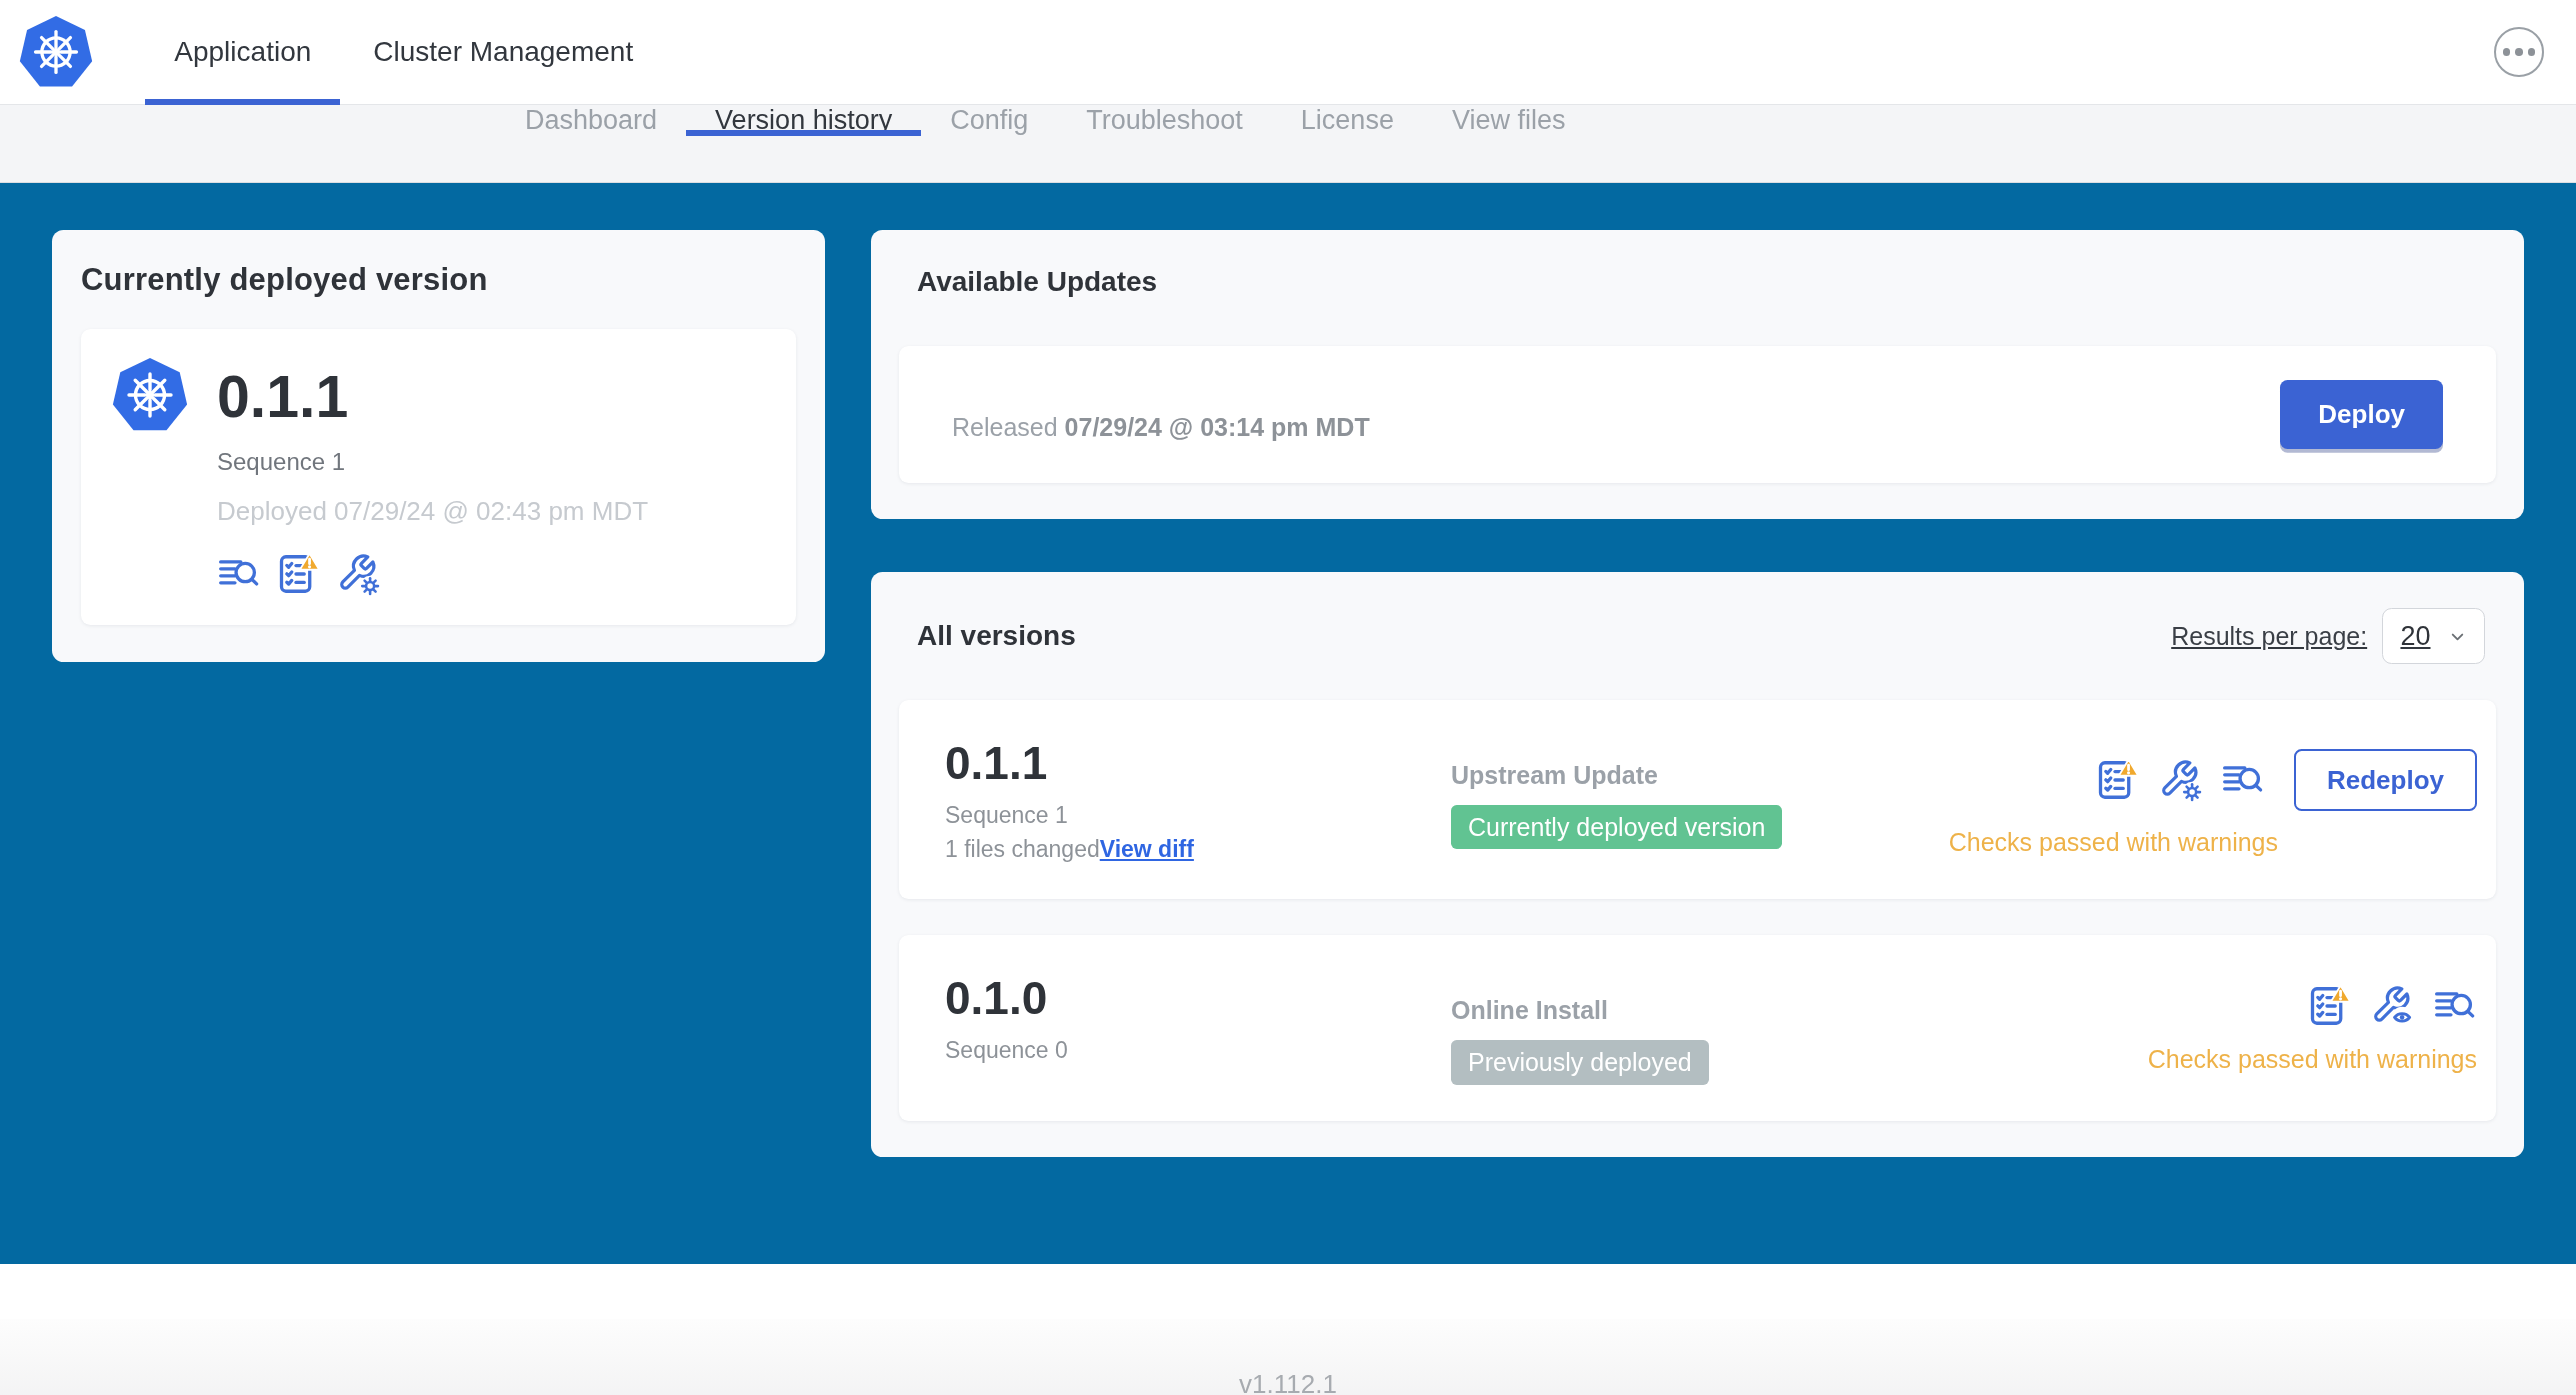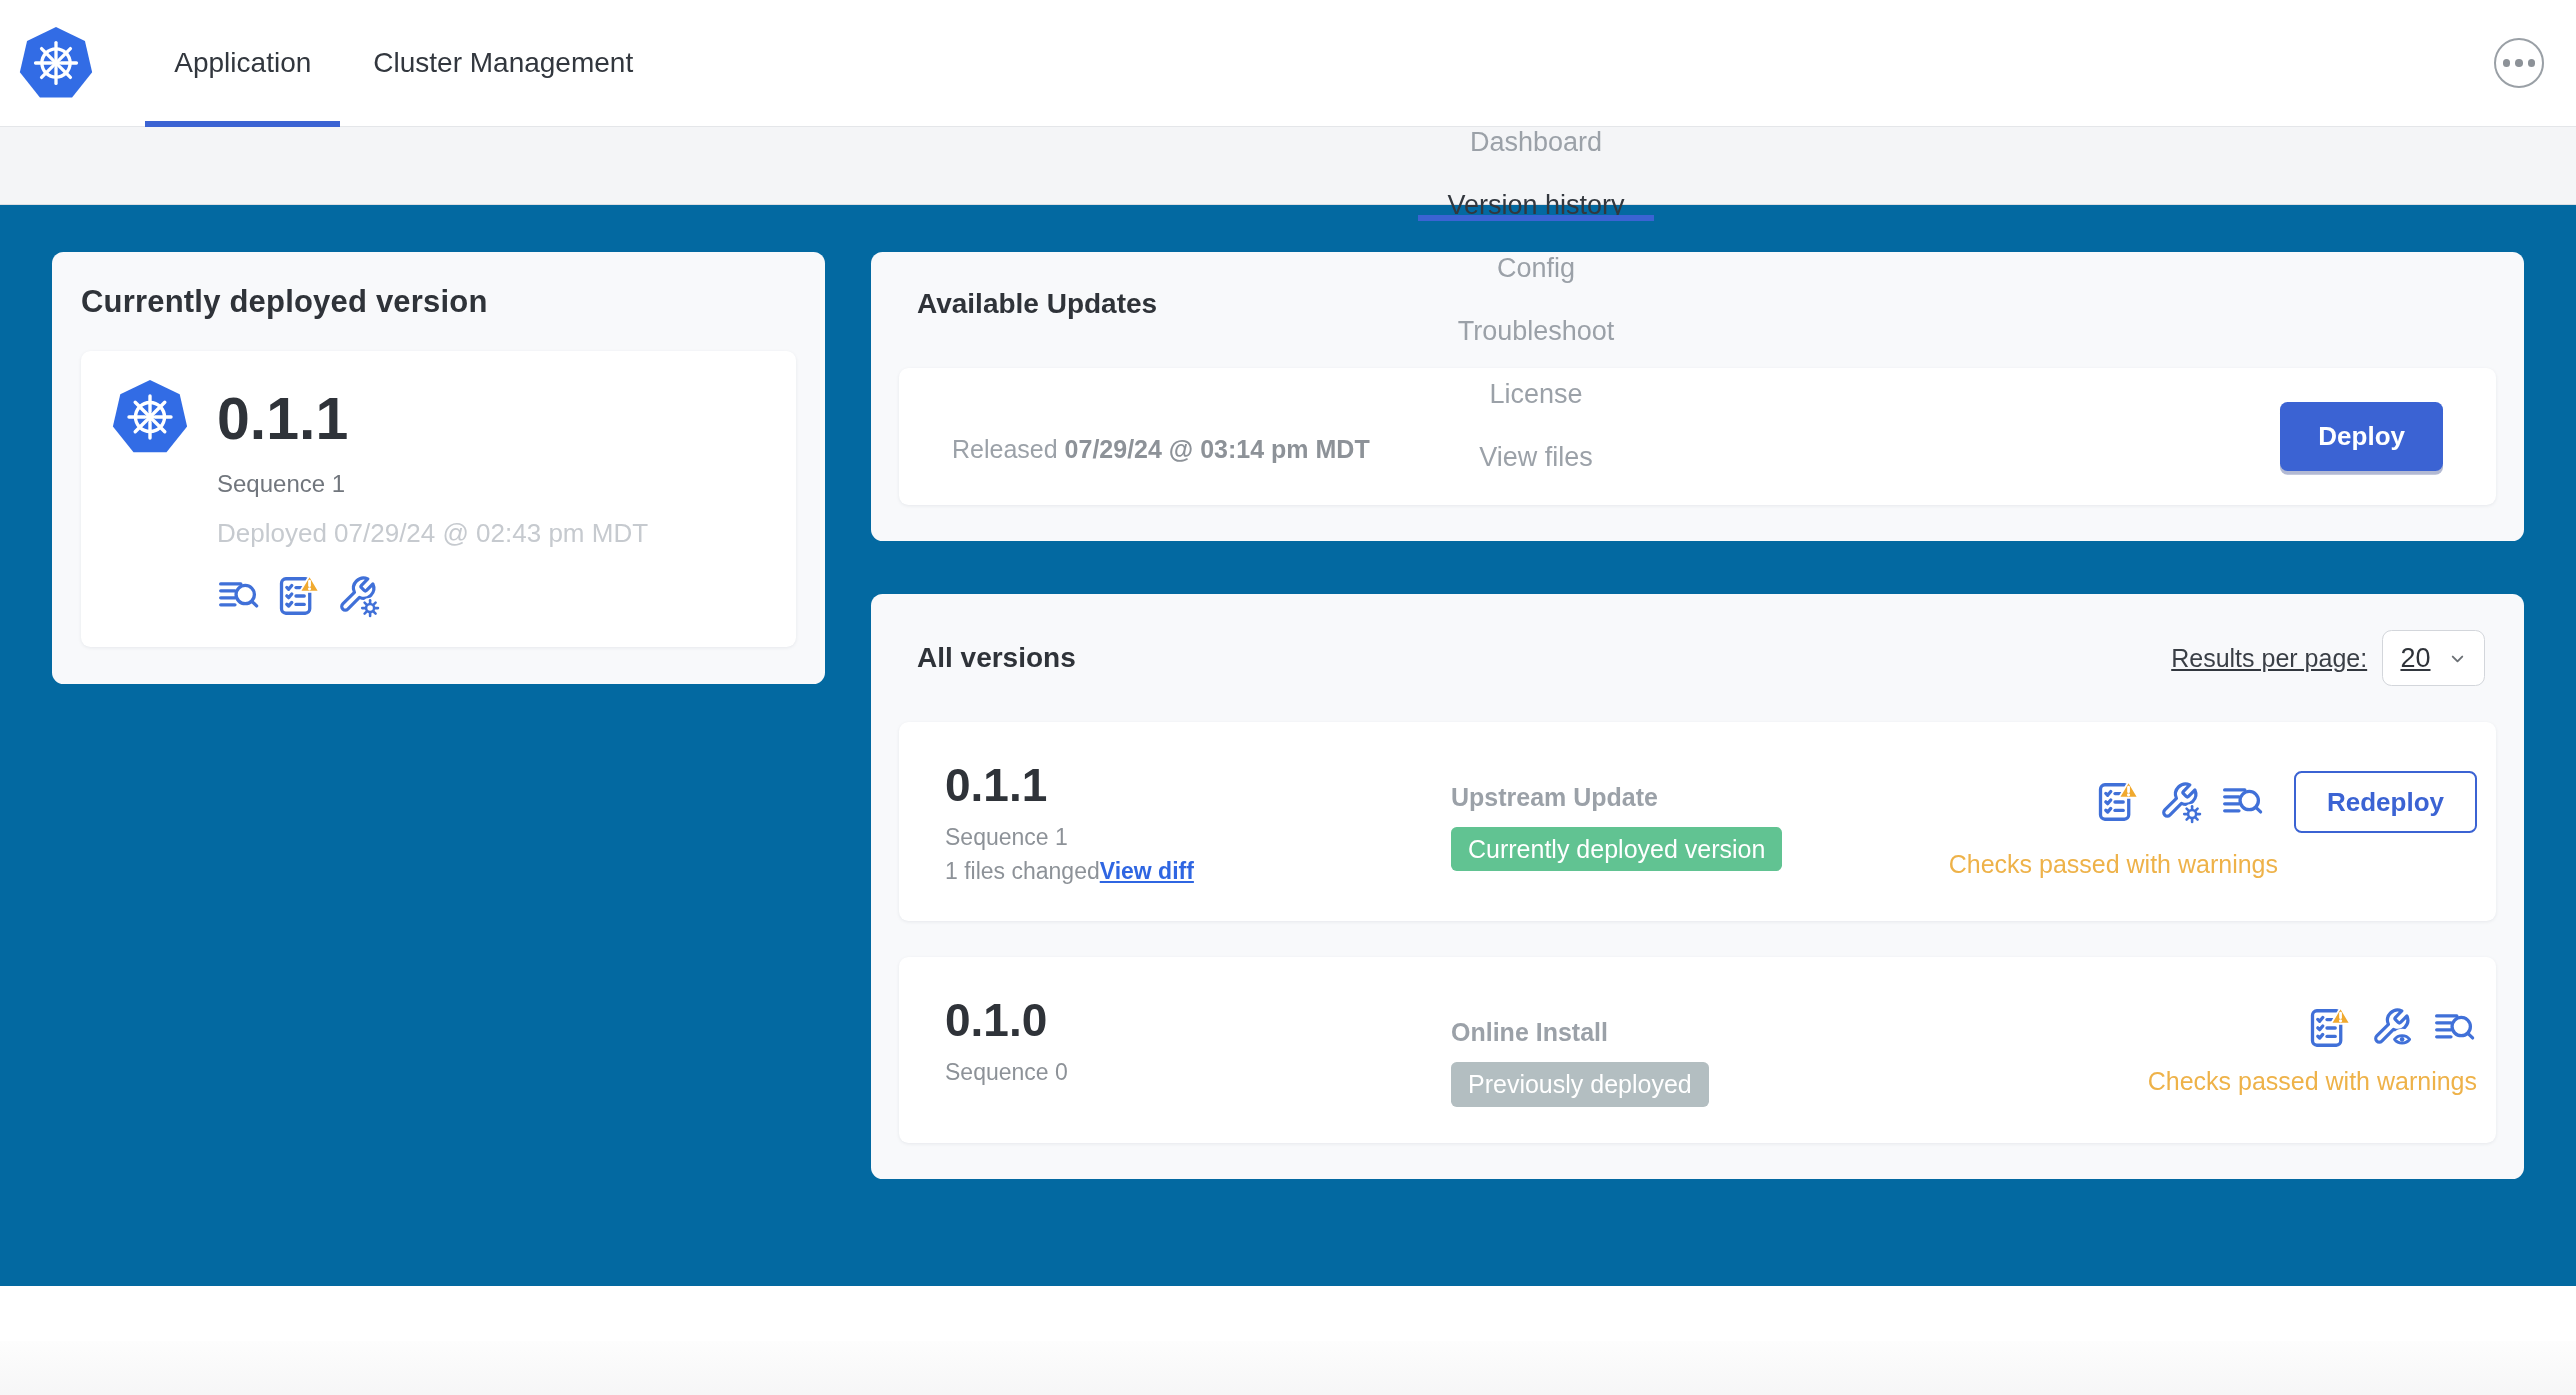--- a/index.html
+++ b/index.html
@@ -18,42 +18,42 @@
   }
   *{box-sizing:border-box;margin:0;padding:0;}
   html,body{width:2576px;height:1396px;overflow:hidden;}
   body{
     font-family:"Liberation Sans", sans-serif;
     background:#ffffff;
     color:var(--text-dark);
   }
   
   .header{
-    height:127px;display:flex;align-items:center;
+    height:105px;display:flex;align-items:center;
     background:#fff;border-bottom:1px solid var(--border);
     padding-left:15.3px;
   }
   .logo-wrap{width:82px;height:82px;display:flex;align-items:center;justify-content:center;margin:0 46px 0 0;}
   .header-tabs{display:flex;height:100%;}
   .header-tab{
     position:relative;height:100%;display:flex;align-items:center;
     padding:0 31px;font-size:28px;color:var(--text-dark);cursor:pointer;
   }
   .header-tab.active::after{
     content:"";position:absolute;left:1.9px;right:1.9px;bottom:-1px;height:5.7px;background:var(--accent);
   }
   .more-btn{
     margin-left:auto;margin-right:32px;width:50px;height:50px;border-radius:50%;
     border:2.9px solid #9aa0a6;background:#fff;display:flex;align-items:center;justify-content:center;gap:4.8px;cursor:pointer;
   }
   .more-btn i{width:7.6px;height:7.6px;border-radius:50%;background:#8d9298;display:block;}
   
   .subnav{
     height:78px;background:#f4f5f7;border-bottom:1px solid #dcdee2;
-    display:flex;align-items:center;padding-left:496px;gap:32px;flex-direction:column;
+    display:flex;align-items:flex-start;padding-left:496px;
   }
   .subnav-item{
     position:relative;display:flex;align-items:center;padding:0 29px;
     font-size:27px;color:#9ba1a8;cursor:pointer;
   }
   .subnav-item.active{color:var(--text-dark);}
   .subnav-item.active::after{
     content:"";position:absolute;left:0;right:0;bottom:0;height:5.7px;background:var(--accent);
   }
   

